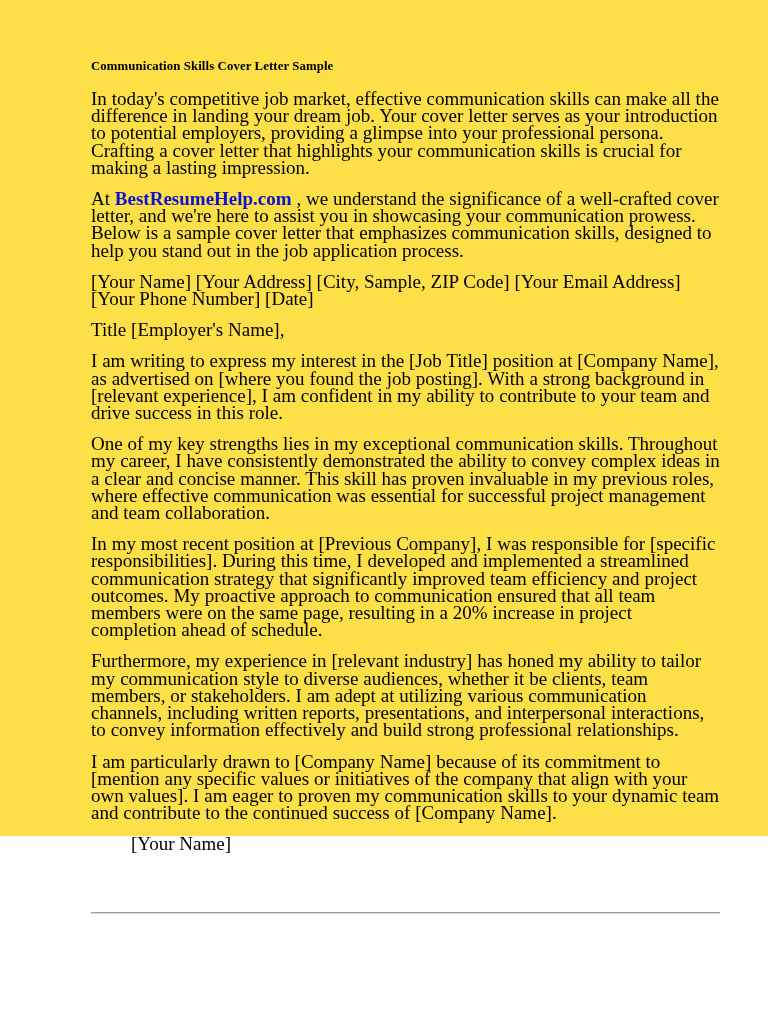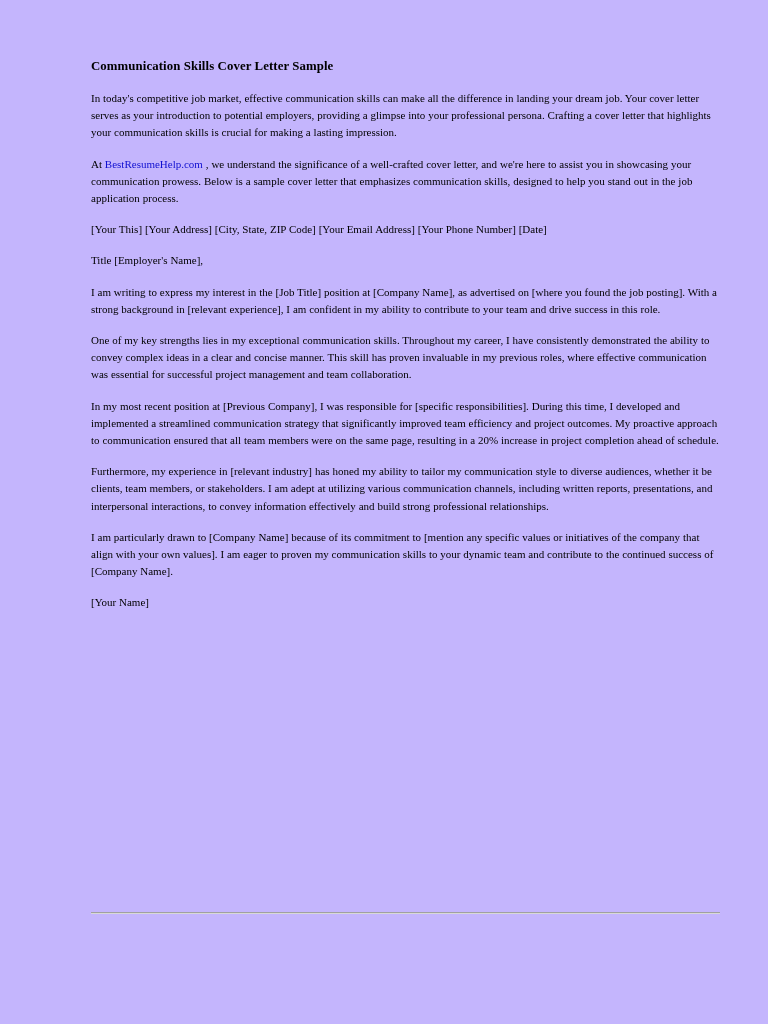--- a/index.html
+++ b/index.html
@@ -11,50 +11,51 @@
     width: 768px;
     height: 1024px;
     overflow: hidden;
     font-family: "Liberation Serif", "DejaVu Serif", serif;
     color: #000000;
     -webkit-font-smoothing: antialiased;
   }
   .page {
     position: relative;
     width: 768px;
-    height: 1024px;
-    background: #c4b5fd;
+    height: 836px;
+    background: #fde047;
     box-sizing: border-box;
   }
   .doc-body {
     position: absolute;
     left: 91px;
     top: 58px;
     width: 629px;
   }
   .doc-title {
     font-size: 12.8px;
     font-weight: bold;
     line-height: 17px;
     margin: 0 0 15px 0;
     letter-spacing: 0.1px;
   }
   .para {
-    font-size: 11px;
+    font-size: 19px;
     line-height: 17.2px;
     margin: 0 0 14px 0;
     text-align: left;
     word-spacing: 0.1px;
   }
   .para:last-of-type {
     margin-bottom: 0;
+    margin-left: 40px;
   }
   .brand-link {
     color: #1010d0;
-    font-weight: normal;
+    font-weight: bold;
     text-decoration: none;
   }
   .divider {
     position: absolute;
     left: 91px;
     top: 912px;
     width: 629px;
     height: 0;
     border: 0;
     border-top: 1px solid #a0a0a0;
@@ -69,21 +70,21 @@
 <div class="page">
 
   <div class="doc-body">
 
     <h1 class="doc-title">Communication Skills Cover Letter Sample</h1>
 
     <p class="para">In today's competitive job market, effective communication skills can make all the difference in landing your dream job. Your cover letter serves as your introduction to potential employers, providing a glimpse into your professional persona. Crafting a cover letter that highlights your communication skills is crucial for making a lasting impression.</p>
 
     <p class="para"><span>At </span><a class="brand-link" href="#">BestResumeHelp.com</a><span> , we understand the significance of a well-crafted cover letter, and we're here to assist you in showcasing your communication prowess. Below is a sample cover letter that emphasizes communication skills, designed to help you stand out in the job application process.</span></p>
 
-    <p class="para">[Your This] [Your Address] [City, State, ZIP Code] [Your Email Address] [Your Phone Number] [Date]</p>
+    <p class="para">[Your Name] [Your Address] [City, Sample, ZIP Code] [Your Email Address] [Your Phone Number] [Date]</p>
 
 
     <p class="para">Title [Employer's Name],</p>
 
     <p class="para">I am writing to express my interest in the [Job Title] position at [Company Name], as advertised on [where you found the job posting]. With a strong background in [relevant experience], I am confident in my ability to contribute to your team and drive success in this role.</p>
 
     <p class="para">One of my key strengths lies in my exceptional communication skills. Throughout my career, I have consistently demonstrated the ability to convey complex ideas in a clear and concise manner. This skill has proven invaluable in my previous roles, where effective communication was essential for successful project management and team collaboration.</p>
 
     <p class="para">In my most recent position at [Previous Company], I was responsible for [specific responsibilities]. During this time, I developed and implemented a streamlined communication strategy that significantly improved team efficiency and project outcomes. My proactive approach to communication ensured that all team members were on the same page, resulting in a 20% increase in project completion ahead of schedule.</p>
 

